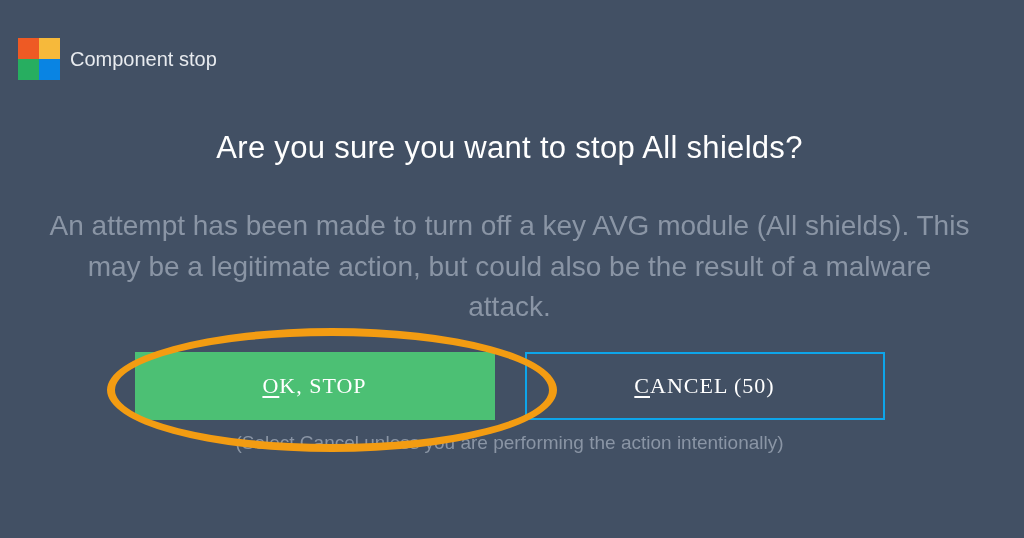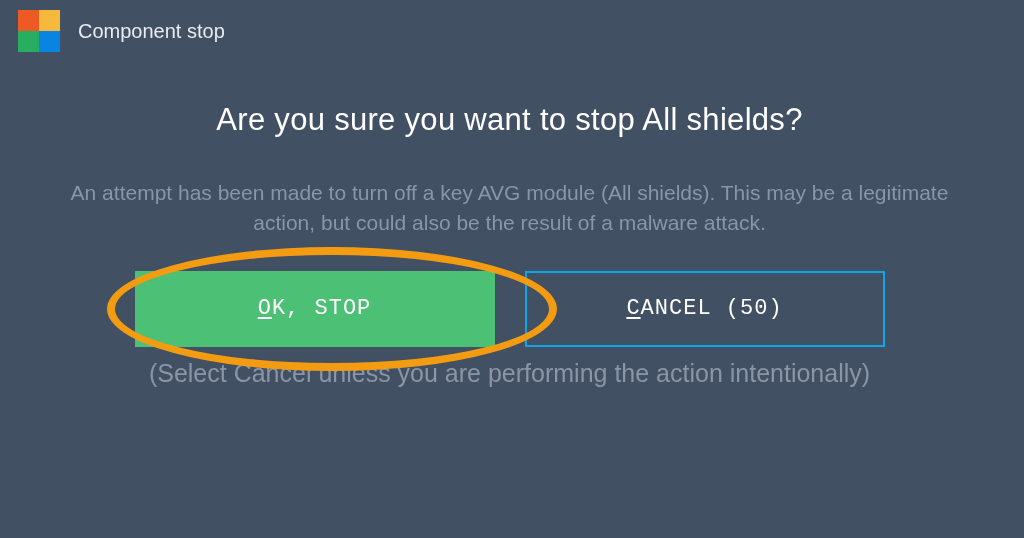--- a/index.html
+++ b/index.html
@@ -13,21 +13,22 @@
       background: #425064;
       font-family: -apple-system, BlinkMacSystemFont, "Segoe UI", Arial, sans-serif;
       color: #ffffff;
       overflow: hidden;
       position: relative;
     }
     .title-bar {
       display: flex;
       align-items: center;
       padding: 10px 18px;
-      gap: 18px;
+      gap: 10px;
+      margin-top: 28px;
     }
     .logo {
       width: 42px;
       height: 42px;
       display: flex;
       flex-wrap: wrap;
       position: relative;
     }
     .logo-inner {
       width: 100%;
@@ -53,45 +54,45 @@
       padding: 40px 40px 0 35px;
     }
     .heading {
       font-size: 31px;
       font-weight: 500;
       color: #ffffff;
       margin-bottom: 40px;
       letter-spacing: 0.3px;
     }
     .body-text {
-      font-size: 21px;
+      font-size: 28px;
       color: #8a95a5;
       line-height: 1.45;
       max-width: 930px;
-      margin: 0 auto 32px auto;
+      margin: 0 auto 24px auto;
       font-weight: 400;
     }
     .button-row {
       display: flex;
       justify-content: center;
       gap: 30px;
       position: relative;
       margin-bottom: 12px;
     }
     .btn {
       width: 360px;
-      height: 76px;
+      height: 68px;
       display: flex;
       align-items: center;
       justify-content: center;
       font-size: 22px;
       letter-spacing: 1px;
       cursor: pointer;
       border: none;
-      font-family: Liberation Mono, monospace;
+      font-family: Liberation Serif, serif;
     }
     .btn-primary {
       background: #4cc074;
       color: #ffffff;
     }
     .btn-secondary {
       background: transparent;
       color: #ffffff;
       border: 2px solid #0ea5e9;
     }
@@ -104,21 +105,21 @@
       left: 72px;
       top: -24px;
       width: 450px;
       height: 124px;
       border: 8px solid #f39c12;
       border-radius: 50%;
       pointer-events: none;
       z-index: 10;
     }
     .footnote {
-      font-size: 25px;
+      font-size: 19px;
       color: #8a95a5;
       font-weight: 400;
     }
   </style>
 </head>
 <body>
 
 <div class="title-bar">
   <div class="logo">
     <div class="logo-inner">

